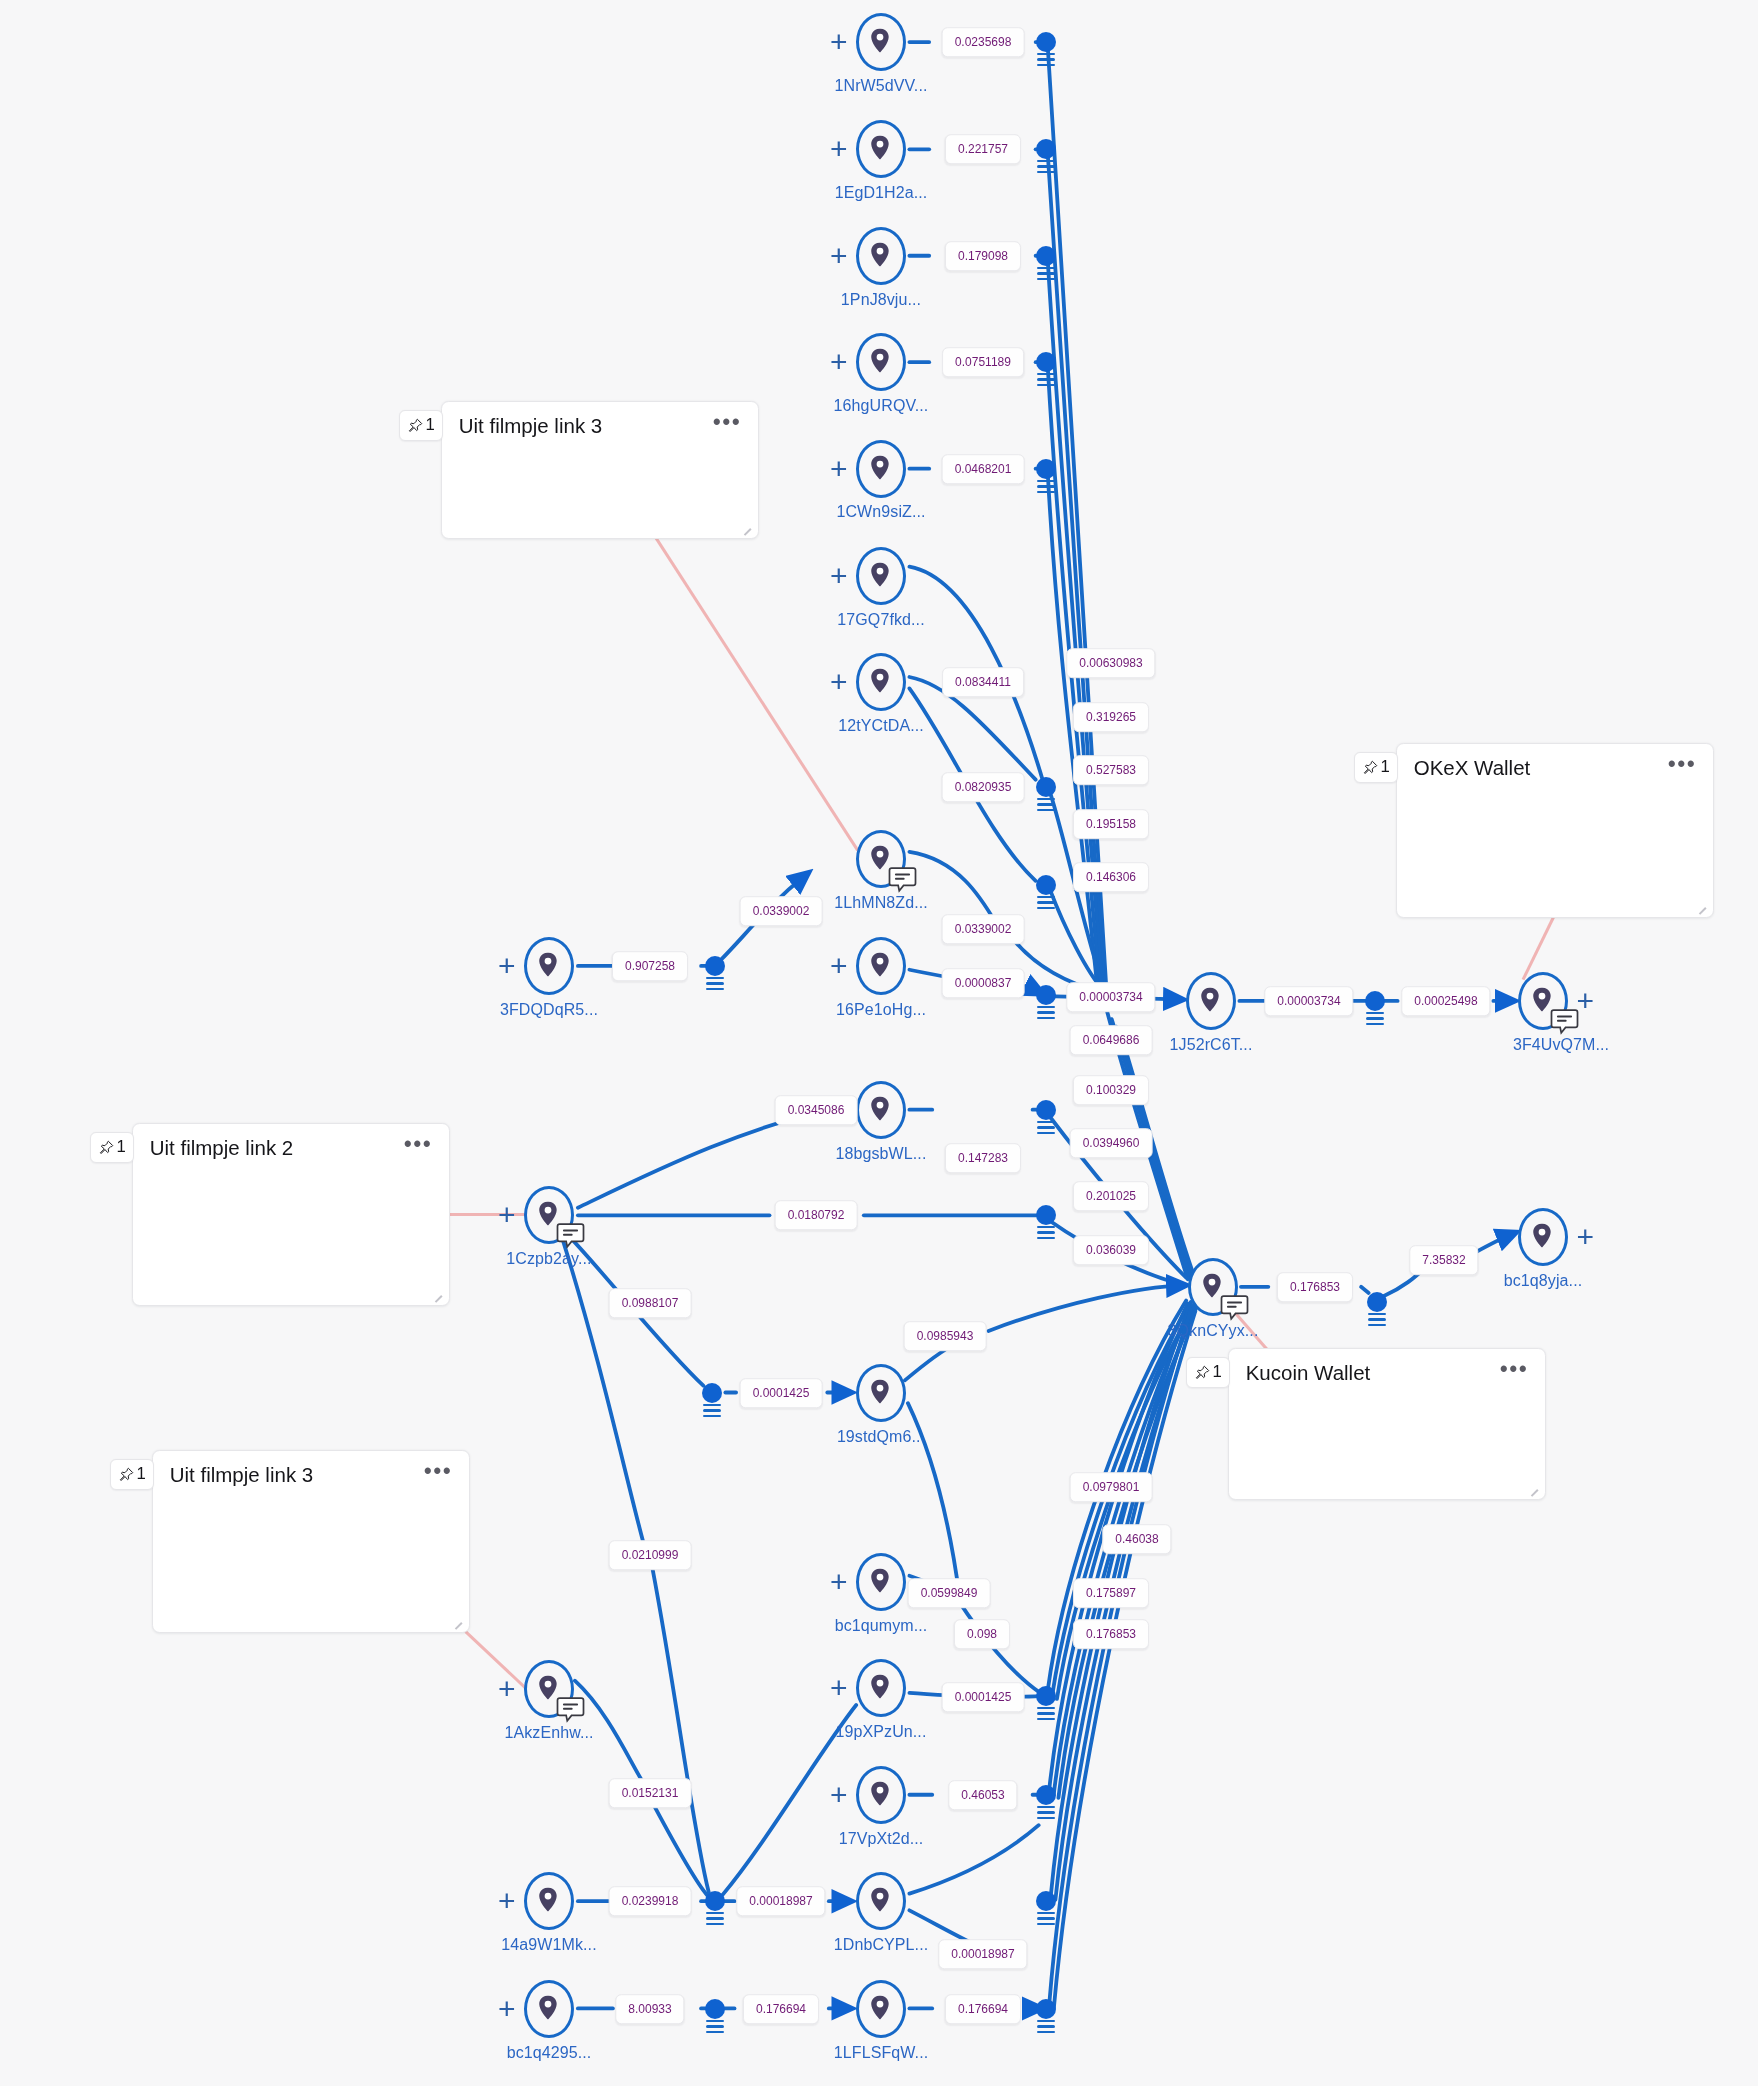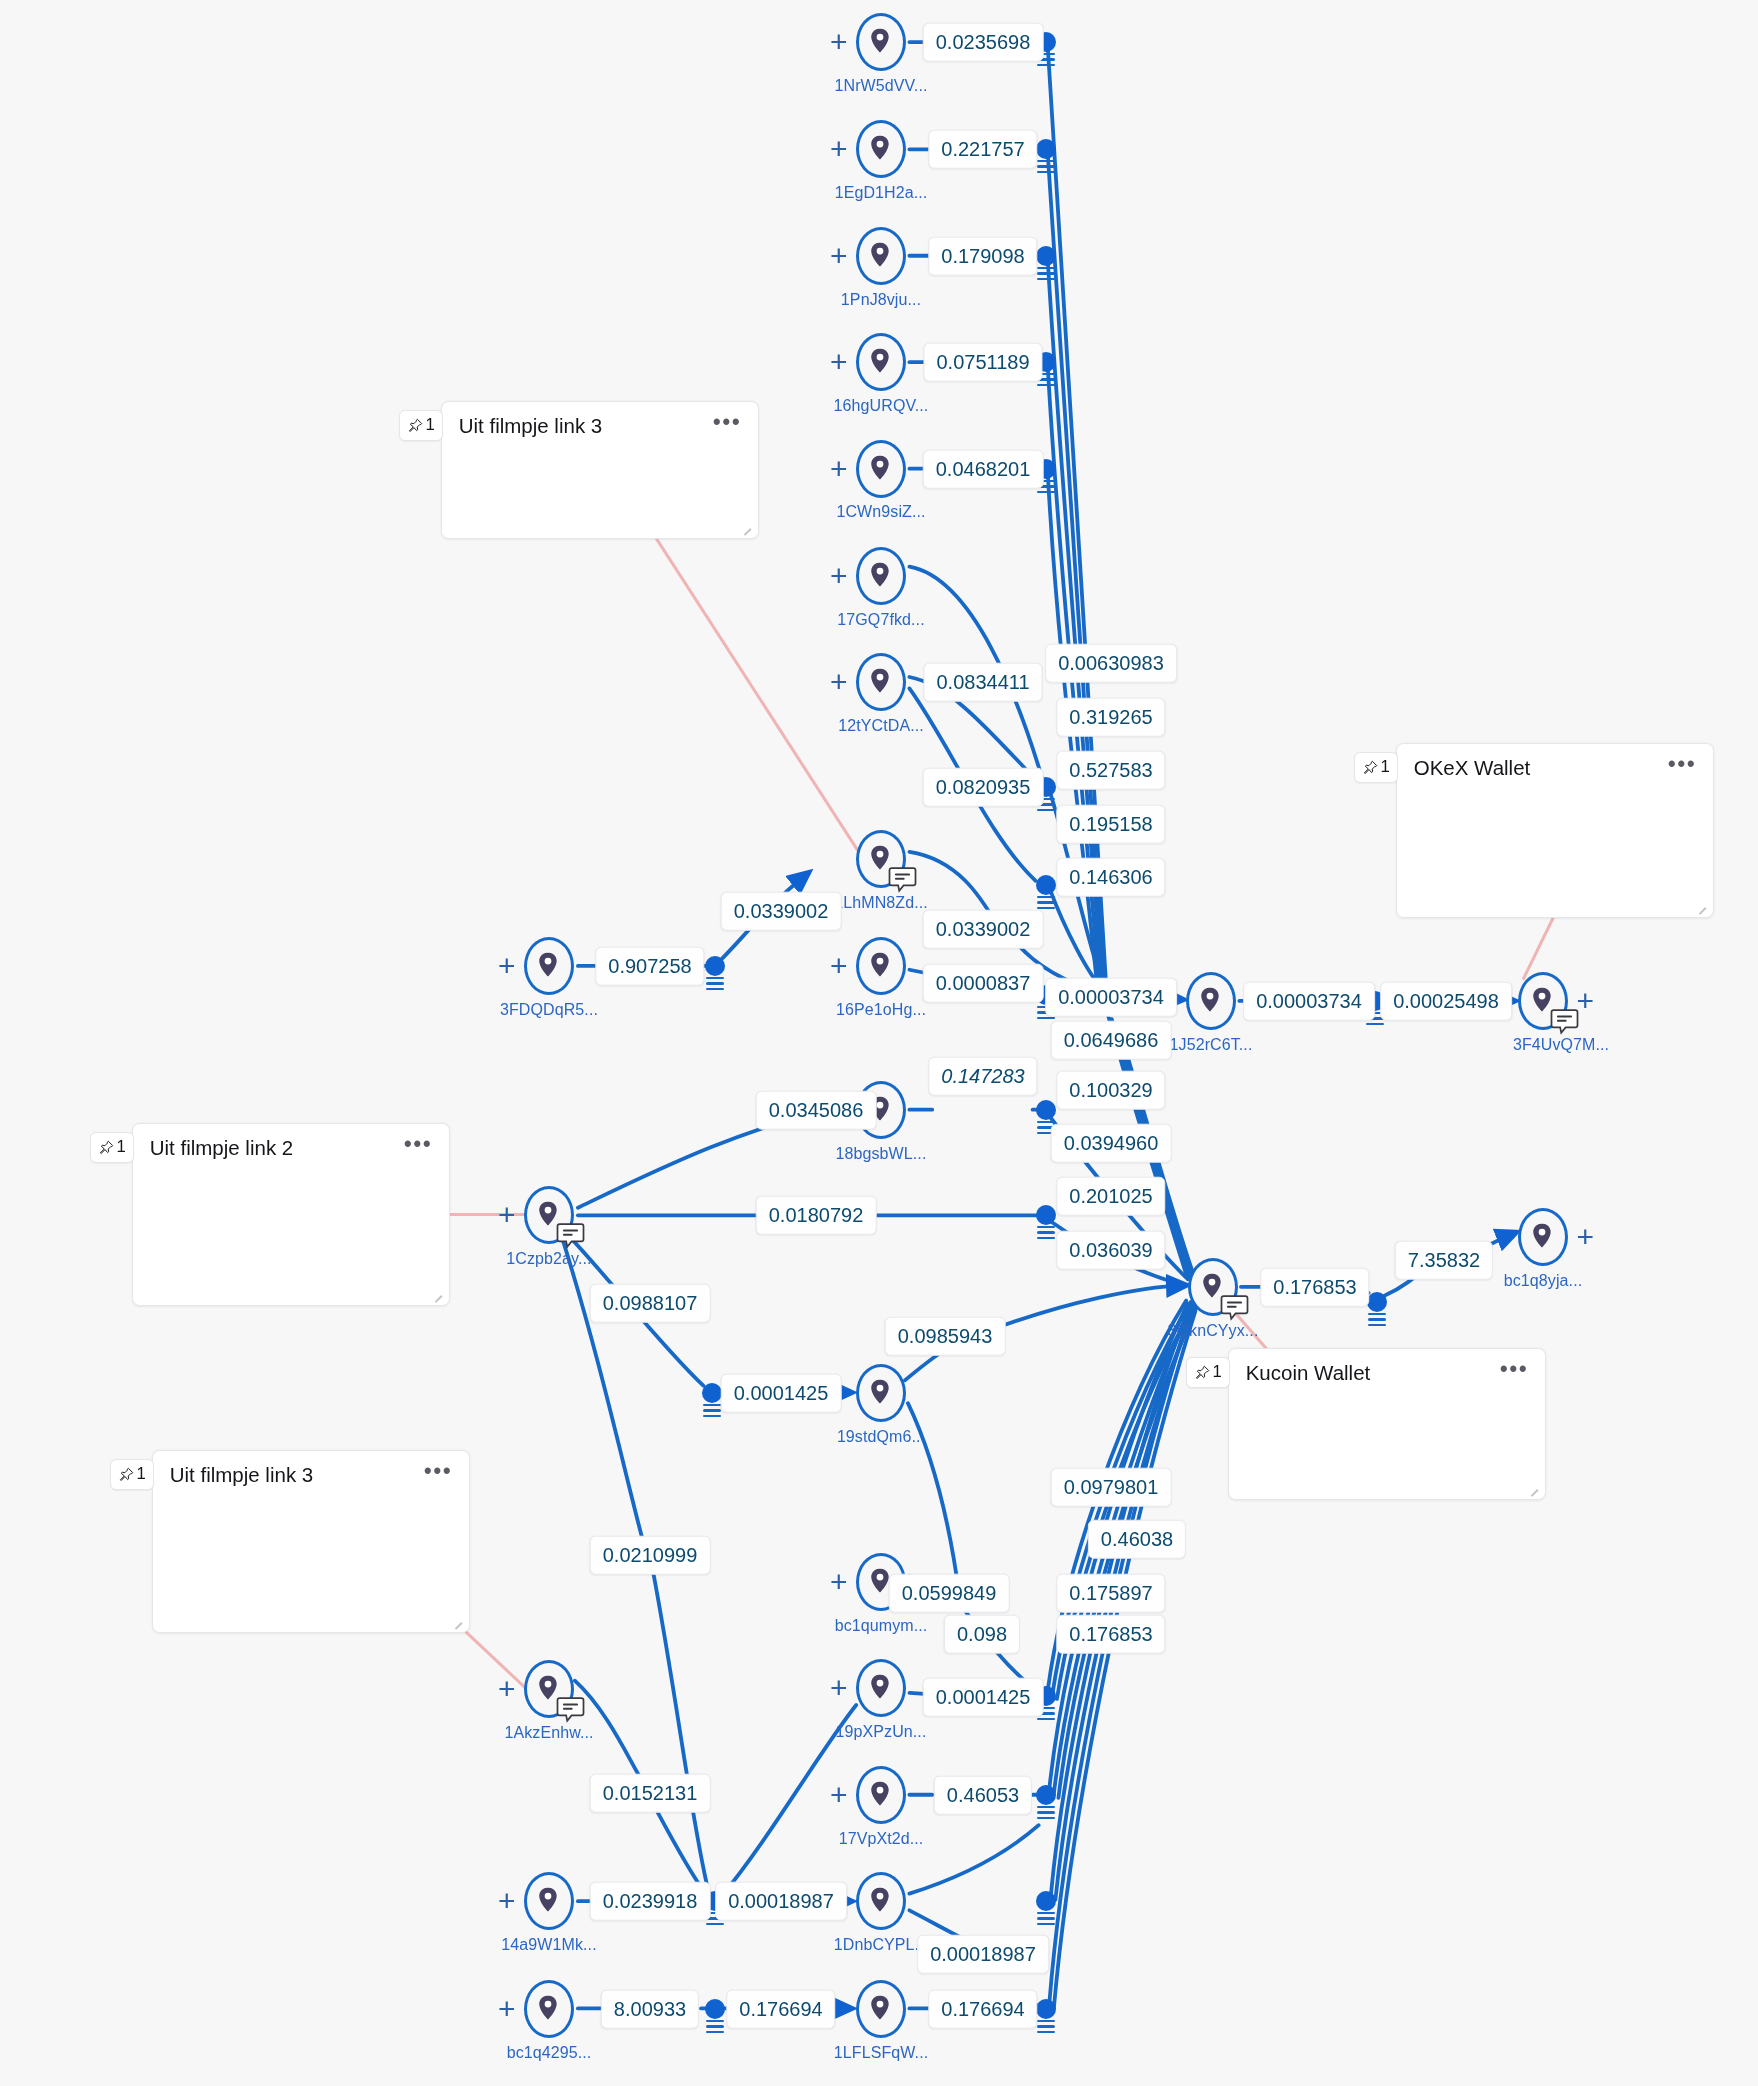--- a/index.html
+++ b/index.html
@@ -95,22 +95,22 @@
   .tx .bars i:nth-child(3){ width:18px; }
 
   
   .chip {
     position: absolute;
     transform: translate(-50%,-50%);
     background: #fefefe;
     border: 0.8px solid #e9e9ec;
     border-radius: 6px;
     padding: 6.8px 12px;
-    font-size: 20px;
-    color: #0c4a6e;
+    font-size: 12px;
+    color: #701a75;
     white-space: nowrap;
     box-shadow: 0 0.8px 1.5px rgba(16,24,40,.05);
   }
 
   
   .note {
     position: absolute;
     background: #fff;
     border: 0.8px solid #e6e6e9;
     border-radius: 7.6px;
@@ -727,21 +727,21 @@
       <div class="chip" style="left: 781px; top: 911px;">0.0339002</div>
       <div class="chip" style="left: 983px; top: 929px;">0.0339002</div>
       <div class="chip" style="left: 650px; top: 966px;">0.907258</div>
       <div class="chip" style="left: 983px; top: 983px;">0.0000837</div>
       <div class="chip" style="left: 1111px; top: 997px;">0.00003734</div>
       <div class="chip" style="left: 1309px; top: 1001px;">0.00003734</div>
       <div class="chip" style="left: 1446px; top: 1001px;">0.00025498</div>
       <div class="chip" style="left: 1111px; top: 1040px;">0.0649686</div>
       <div class="chip" style="left: 1111px; top: 1090px;">0.100329</div>
       <div class="chip" style="left: 816px; top: 1110px;">0.0345086</div>
-      <div class="chip" style="left: 983px; top: 1076px; font-style: italic;">0.147283</div>
+      <div class="chip" style="left: 983px; top: 1158px;">0.147283</div>
       <div class="chip" style="left: 1111px; top: 1143px;">0.0394960</div>
       <div class="chip" style="left: 1111px; top: 1196px;">0.201025</div>
       <div class="chip" style="left: 816px; top: 1215px;">0.0180792</div>
       <div class="chip" style="left: 1111px; top: 1250px;">0.036039</div>
       <div class="chip" style="left: 1315px; top: 1287px;">0.176853</div>
       <div class="chip" style="left: 1444px; top: 1260px;">7.35832</div>
       <div class="chip" style="left: 650px; top: 1303px;">0.0988107</div>
       <div class="chip" style="left: 945px; top: 1336px;">0.0985943</div>
       <div class="chip" style="left: 781px; top: 1393px;">0.0001425</div>
       <div class="chip" style="left: 1111px; top: 1487px;">0.0979801</div>

